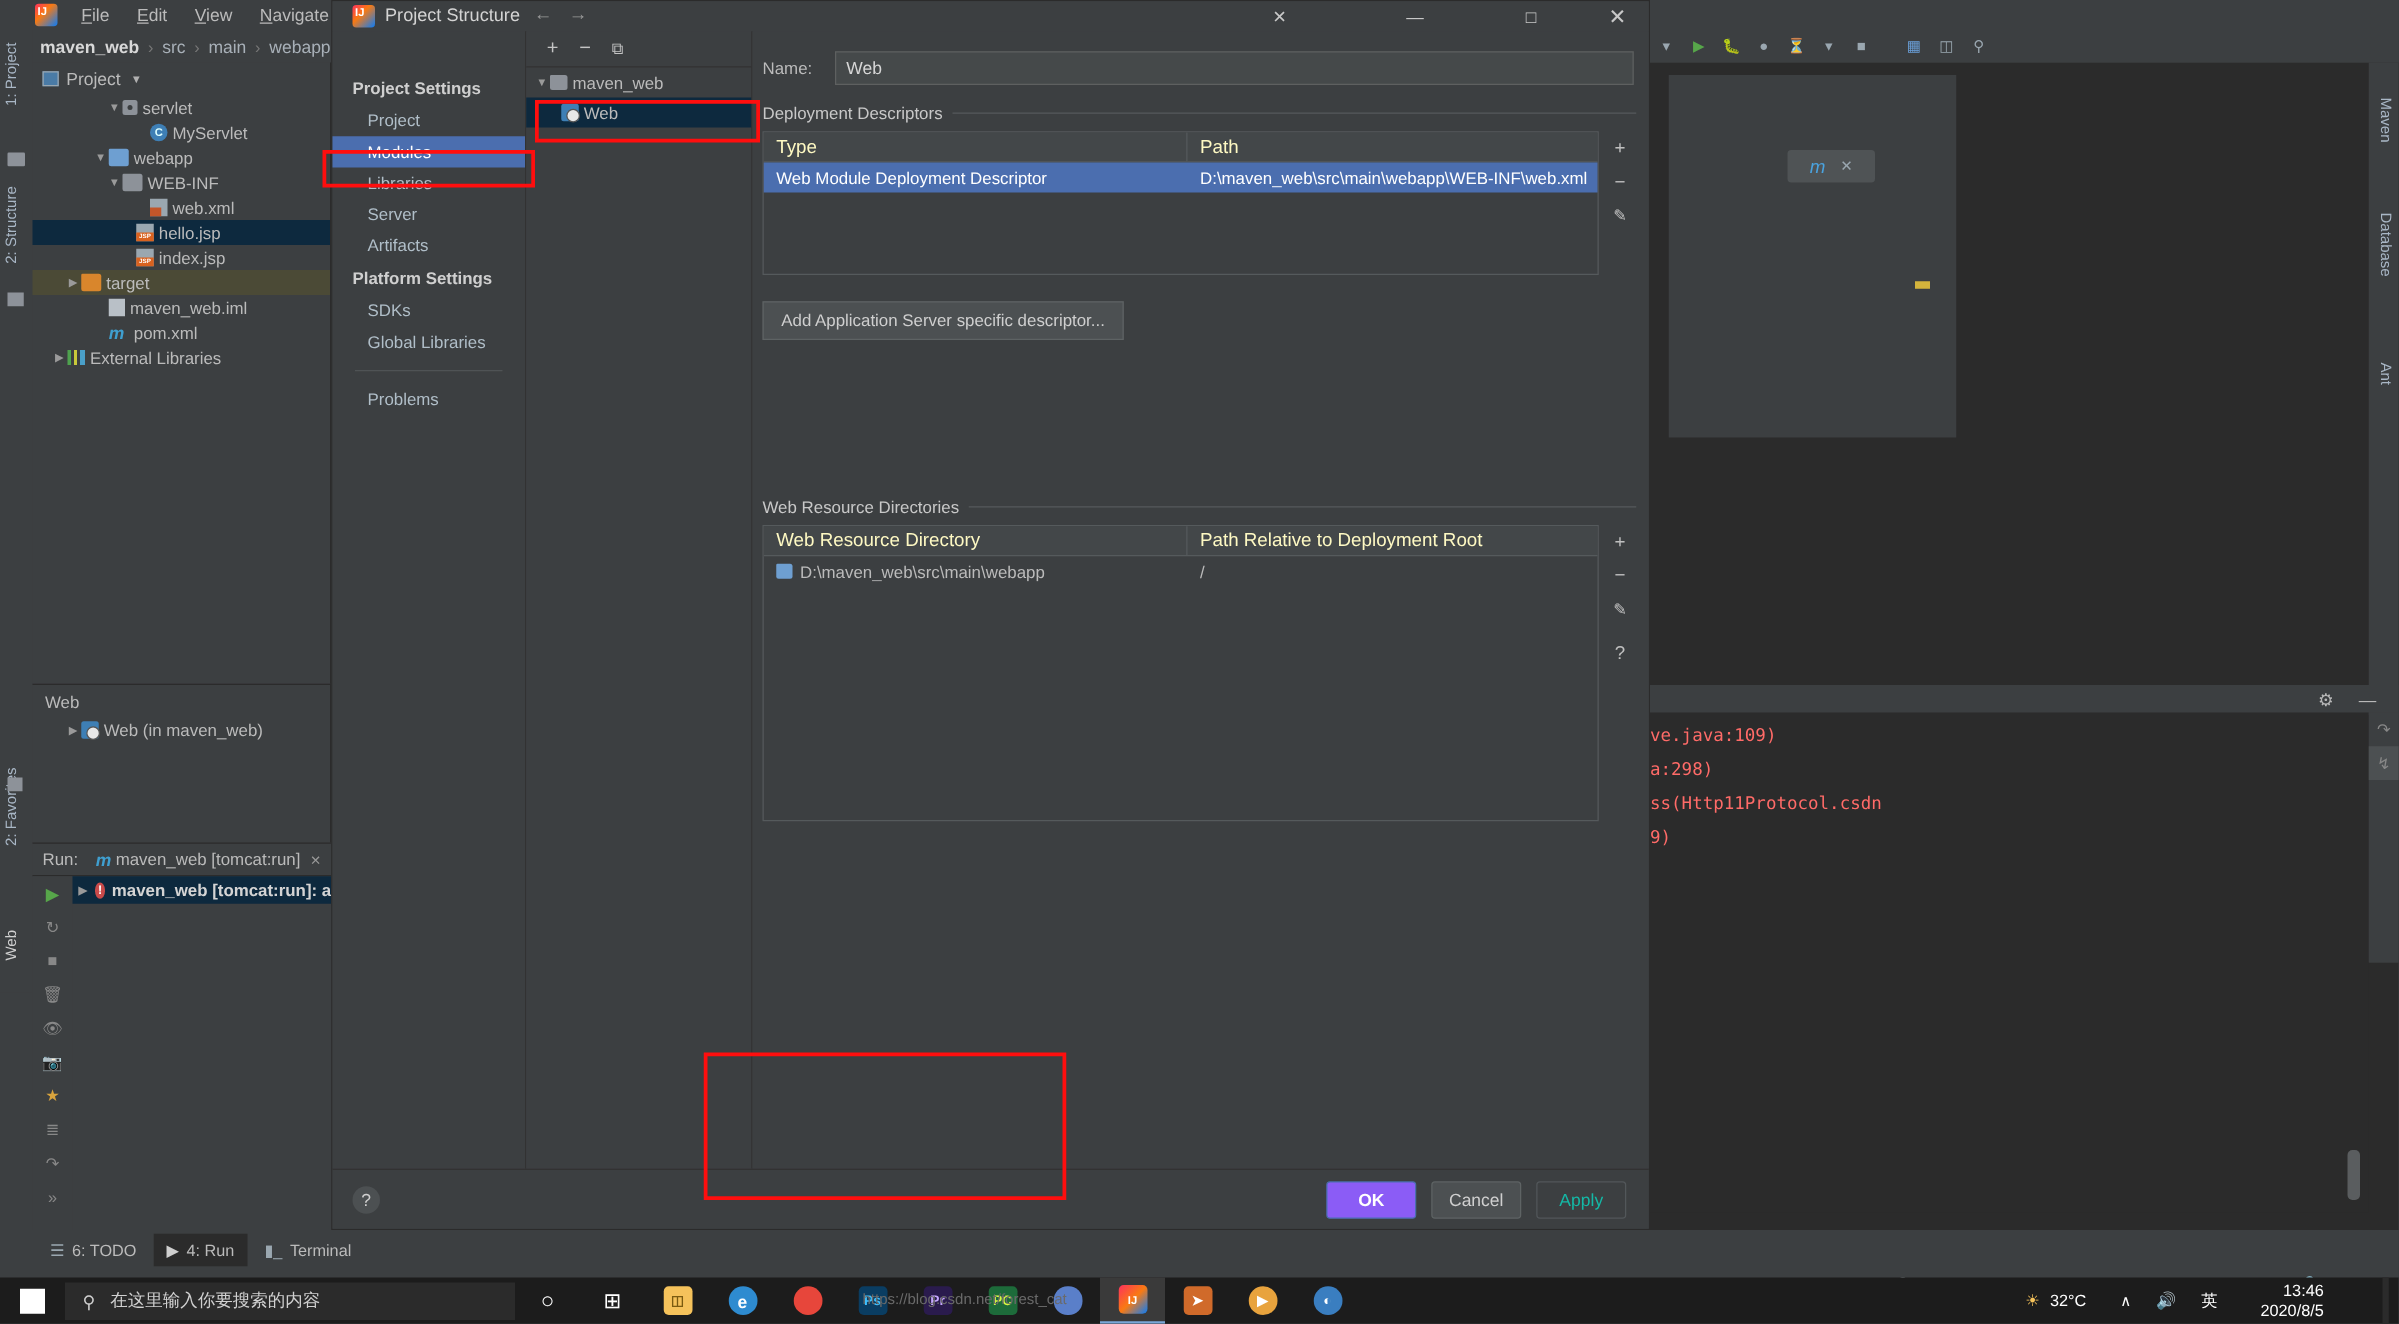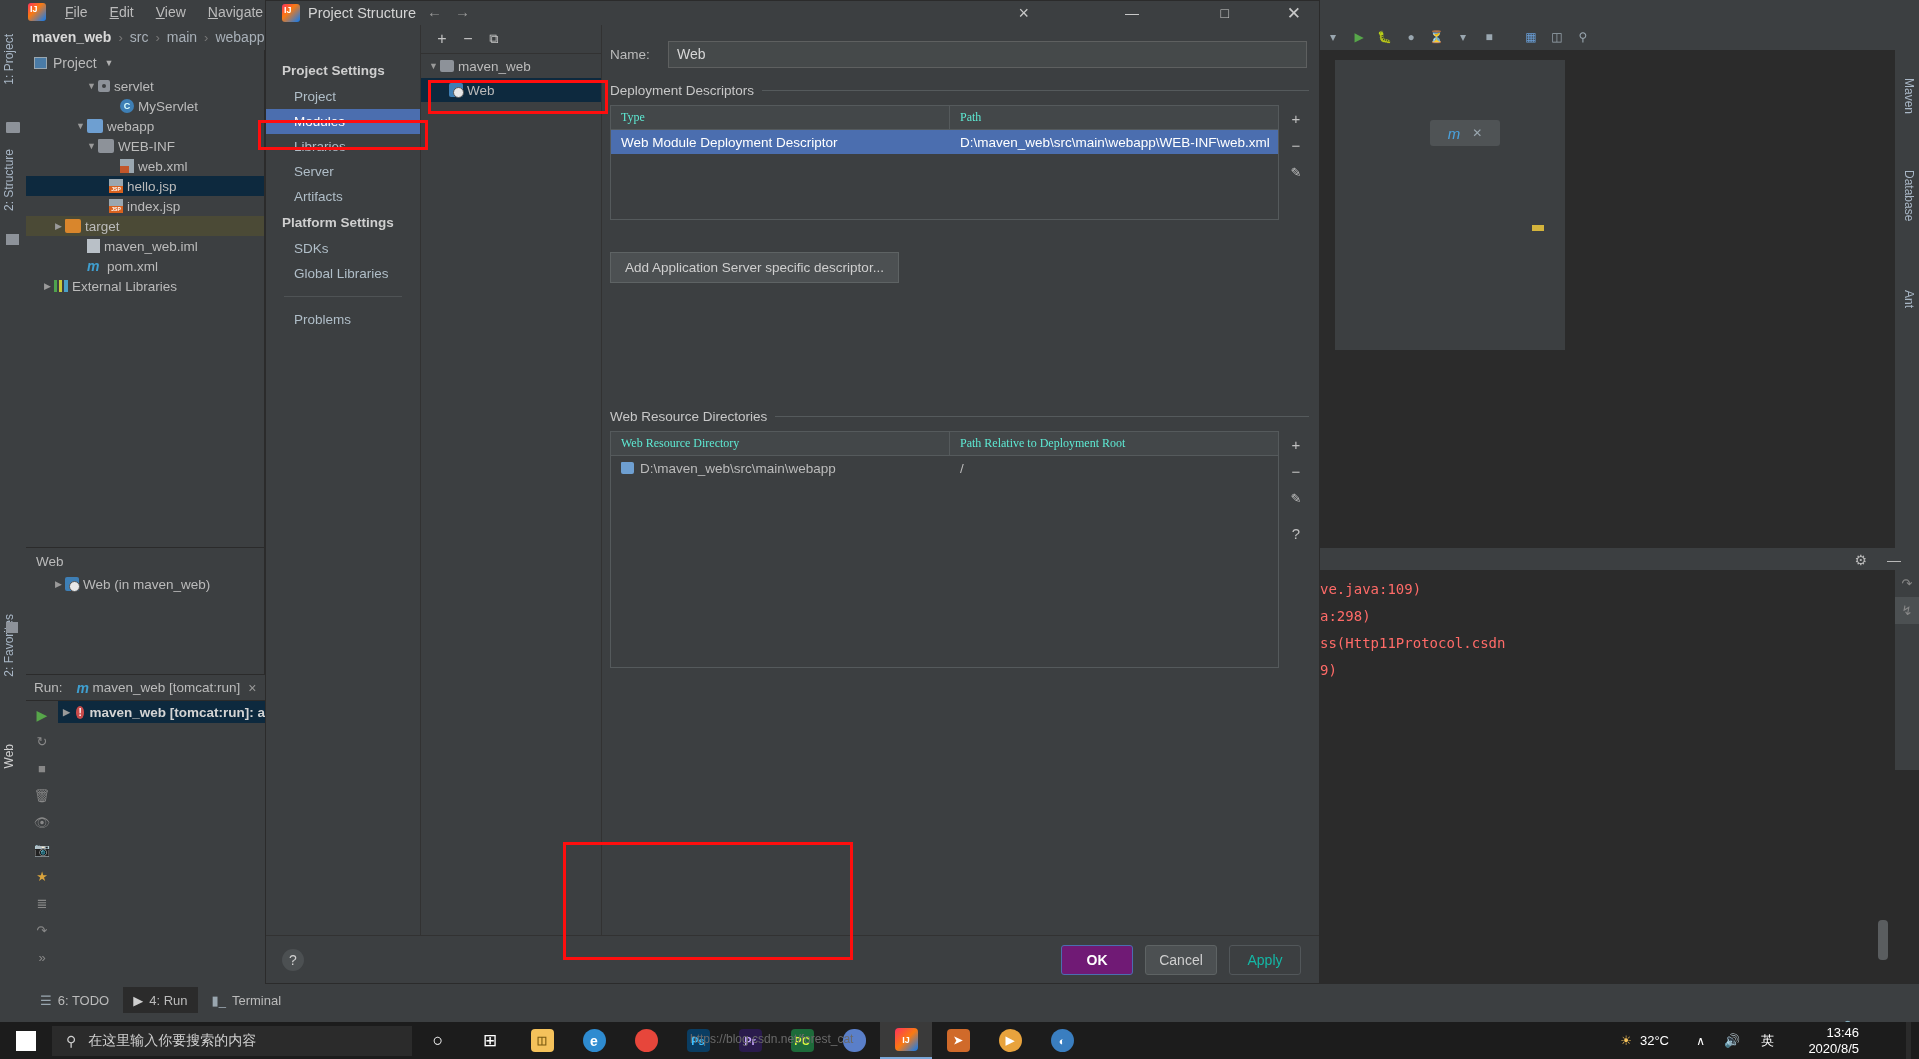--- a/index.html
+++ b/index.html
@@ -142,42 +142,42 @@
   #name-label { width:58px; font-size:13.5px; }
   #name-input { flex:1; height:27px; background:#45494a; border:1px solid #5e6060;
     color:#d6d6d6; font-size:14px; padding:0 8px; line-height:25px; }
 
   .section { margin:14px 10px 0 8px; }
   .sec-title { display:flex; align-items:center; font-size:13.5px; color:#c8c8c8; }
   .sec-title .line { flex:1; height:1px; background:#555a5c; margin-left:8px; }
 
   .tbl { margin-top:7px; border:1px solid #555a5c; background:#3c3f41; }
   .tbl-head { display:flex; height:24px; background:#434749; border-bottom:1px solid #555a5c; }
-  .th { font-size:12px; color:#5eead4; display:flex; align-items:center; padding-left:10px;font-family:Liberation Serif, serif; }
+  .th { font-size:15px; color:#fef9c3; display:flex; align-items:center; padding-left:10px; }
   .tr { display:flex; height:24px; align-items:center; }
   .tr.sel { background:#4b6eaf; color:#ffffff; }
   .td { font-size:13.5px; display:flex; align-items:center; padding-left:10px;
     white-space:nowrap; overflow:hidden; }
   .col-divider { width:1px; background:#555a5c; }
 
   .sidebtns { position:absolute; right:0; width:26px; display:flex; flex-direction:column;
     align-items:center; }
   .sbtn { width:26px; height:27px; display:flex; align-items:center; justify-content:center;
     color:#c0c0c0; font-size:15px; }
 
   .btn { background:#4c5052; border:1px solid #5e6364; color:#cfcfcf; font-size:13.5px;
     padding:7px 14px; }
 
   #dlg-footer { position:absolute; left:0; right:0; bottom:0; height:48px;
     background:#3c3f41; border-top:1px solid #323232; display:flex; align-items:center; }
   .help-circle { width:22px;height:22px;border-radius:50%;background:#4c5052;color:#cfcfcf;
     font-size:14px;text-align:center;line-height:22px;margin-left:16px; }
   .dbtn { min-width:72px; height:30px; border-radius:3px; font-size:14px;
     display:flex; align-items:center; justify-content:center; margin-left:12px; }
-  .dbtn.primary { background:#701a75; border:1px solid #4b6eaf; color:#ffffff; font-weight:bold; }
+  .dbtn.primary { background:#8b5cf6; border:1px solid #4b6eaf; color:#ffffff; font-weight:bold; }
   .dbtn.normal { background:#4c5052; border:1px solid #5e6364; color:#cfcfcf; }
   .dbtn.disabled { background:#3c3f41; border:1px solid #52575a; color:#14b8a6; }
 
   
   .redbox { border:3px solid #ff0e0e; pointer-events:none; }
 </style>
 </head>
 <body>
 
 <div id="root">
@@ -523,21 +523,21 @@
                 <div class="col-divider" style="background:#6c89c4"></div>
                 <div class="td" style="flex:1">D:\maven_web\src\main\webapp\WEB-INF\web.xml</div>
               </div>
             </div>
             <div class="sidebtns" style="top:0">
               <span class="sbtn">+</span>
               <span class="sbtn">−</span>
               <span class="sbtn" style="font-size:13px">✎</span>
             </div>
           </div>
-          <button class="btn" style="margin-top:32px">Add Application Server specific descriptor...</button>
+          <button class="btn" style="margin-top:21px">Add Application Server specific descriptor...</button>
         </div>
 
         <div class="section" style="margin-top:126px">
           <div class="sec-title">
             <span>Web Resource Directories</span>
             <span class="line"></span>
           </div>
           <div style="position:relative;">
             <div class="tbl" style="margin-right:30px;height:237px;">
               <div class="tbl-head">

